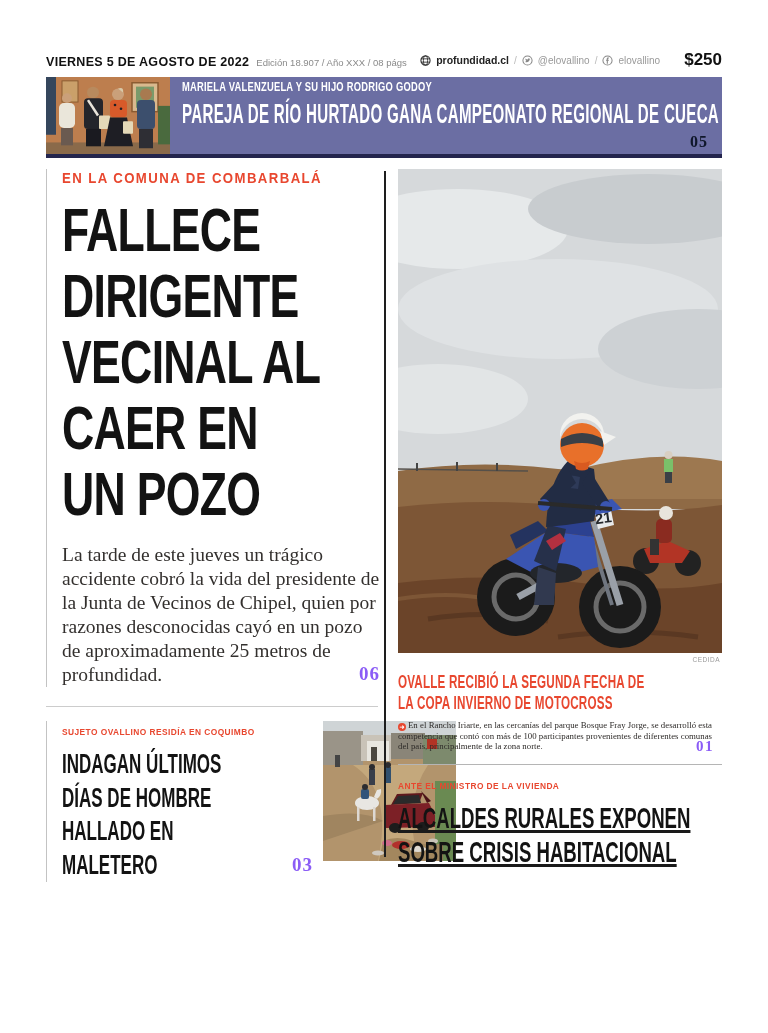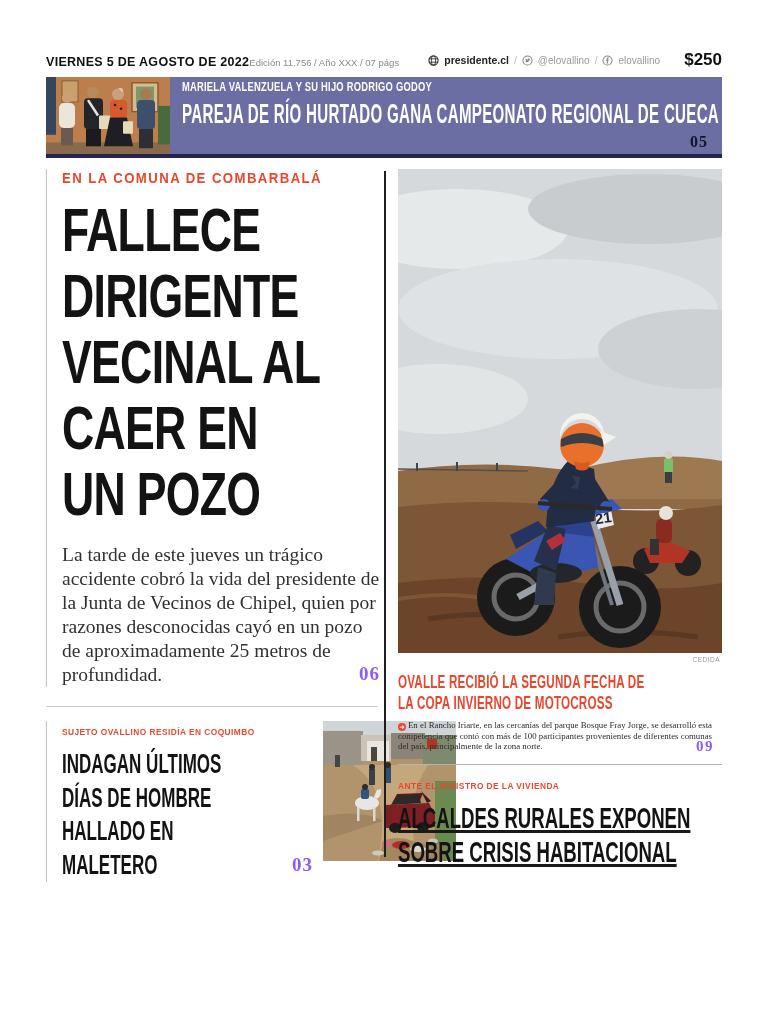--- a/index.html
+++ b/index.html
@@ -5,21 +5,21 @@
   * { margin:0; padding:0; box-sizing:border-box; }
   html,body { background:#ffffff; }
   body {
     width:768px; height:1033px; position:relative; overflow:hidden;
     font-family:"Liberation Sans", sans-serif; color:#1a1a1a;
   }
   .page { position:absolute; left:0; top:0; width:768px; height:1033px; padding:50px 46px 0 46px; }
 
   
   .topbar { display:flex; justify-content:space-between; align-items:baseline; height:18px; }
-  .tb-left { display:flex; align-items:baseline; white-space:nowrap; }
+  .tb-left { display:flex; align-items:baseline; gap:7px; white-space:nowrap; }
   .tb-date { font-weight:bold; font-size:12.5px; letter-spacing:0.3px; color:#111; }
   .tb-edition { font-size:9.5px; color:#8a8a8a; }
   .tb-right { display:flex; align-items:center; gap:6px; white-space:nowrap; }
   .tb-soc { font-size:10px; color:#999; display:flex; align-items:center; gap:5px; }
   .tb-site { font-weight:bold; color:#222; font-size:10.5px; }
   .tb-sep { color:#bbb; }
   .tb-price { font-weight:bold; font-size:17px; color:#111; margin-left:18px; }
   .mini-ico { width:11px; height:11px; display:inline-block; vertical-align:middle; }
 
   
@@ -125,31 +125,31 @@
   .s4-line2 { display:flex; align-items:baseline; }
 </style>
 </head>
 <body>
 
 <div class="page">
 
   <div class="topbar">
     <div class="tb-left">
       <span class="tb-date">VIERNES 5 DE AGOSTO DE 2022</span>
-      <span class="tb-edition">Edición 11.756 / Año XXX / 07 págs</span>
+      <span class="tb-edition">Edición 18.907 / Año XXX / 08 págs</span>
     </div>
     <div class="tb-right">
       <span class="tb-soc">
         <svg class="mini-ico" viewBox="0 0 12 12">
           <circle cx="6" cy="6" r="5" fill="none" stroke="#333" stroke-width="1.2"></circle>
           <ellipse cx="6" cy="6" rx="2.3" ry="5" fill="none" stroke="#333" stroke-width="1"></ellipse>
           <line x1="1" y1="4.2" x2="11" y2="4.2" stroke="#333" stroke-width="1"></line>
           <line x1="1" y1="7.8" x2="11" y2="7.8" stroke="#333" stroke-width="1"></line>
         </svg>
-        <span class="tb-site">presidente.cl</span>
+        <span class="tb-site">profundidad.cl</span>
         <span class="tb-sep">/</span>
         <svg class="mini-ico" viewBox="0 0 12 12">
           <circle cx="6" cy="6" r="5" fill="none" stroke="#888" stroke-width="1.1"></circle>
           <path d="M3.5 7.5c2 .8 4.5.2 4.8-2.6l.9-.6-1-.1-.6-.6-1.1.4-.2 1c-1 0-1.8-.5-2.4-1.2-.3 1 0 2 .8 2.6l-1.2 1.1z" fill="#888"></path>
         </svg>
         <span>@elovallino</span>
         <span class="tb-sep">/</span>
         <svg class="mini-ico" viewBox="0 0 12 12">
           <circle cx="6" cy="6" r="5" fill="none" stroke="#888" stroke-width="1.1"></circle>
           <path d="M6.4 9.5V6.4h1l.2-1.2H6.4v-.7c0-.4.1-.6.6-.6h.6V2.8h-1c-1 0-1.4.5-1.4 1.5v.9h-.8v1.2h.8v3.1z" fill="#888"></path>
@@ -361,21 +361,21 @@
         </svg>
       </div>
       <div class="mx-credit">CEDIDA</div>
 
       <div class="mx-headline">
         <span class="hl-line">OVALLE RECIBIÓ LA SEGUNDA FECHA DE</span>
         <span class="hl-line">LA COPA INVIERNO DE MOTOCROSS</span>
       </div>
       <div class="mx-summary">
         <span class="mx-bullet">➜</span><span>En el Rancho Iriarte, en las cercanías del parque Bosque Fray Jorge, se desarrolló esta competencia que contó con más de 100 participantes provenientes de diferentes comunas del país, principalmente de la zona norte.</span>
-        <span class="pagenum mx-pagenum">09</span>
+        <span class="pagenum mx-pagenum">01</span>
       </div>
 
       <div class="rc-sep"></div>
 
       <div>
         <span class="kicker kicker-sm">ANTE EL MINISTRO DE LA VIVIENDA</span>
         <div class="story4-headline">
           <span class="hl-line">ALCALDES RURALES EXPONEN</span>
           <span class="s4-line2">
             <span class="hl-line">SOBRE CRISIS HABITACIONAL</span>

